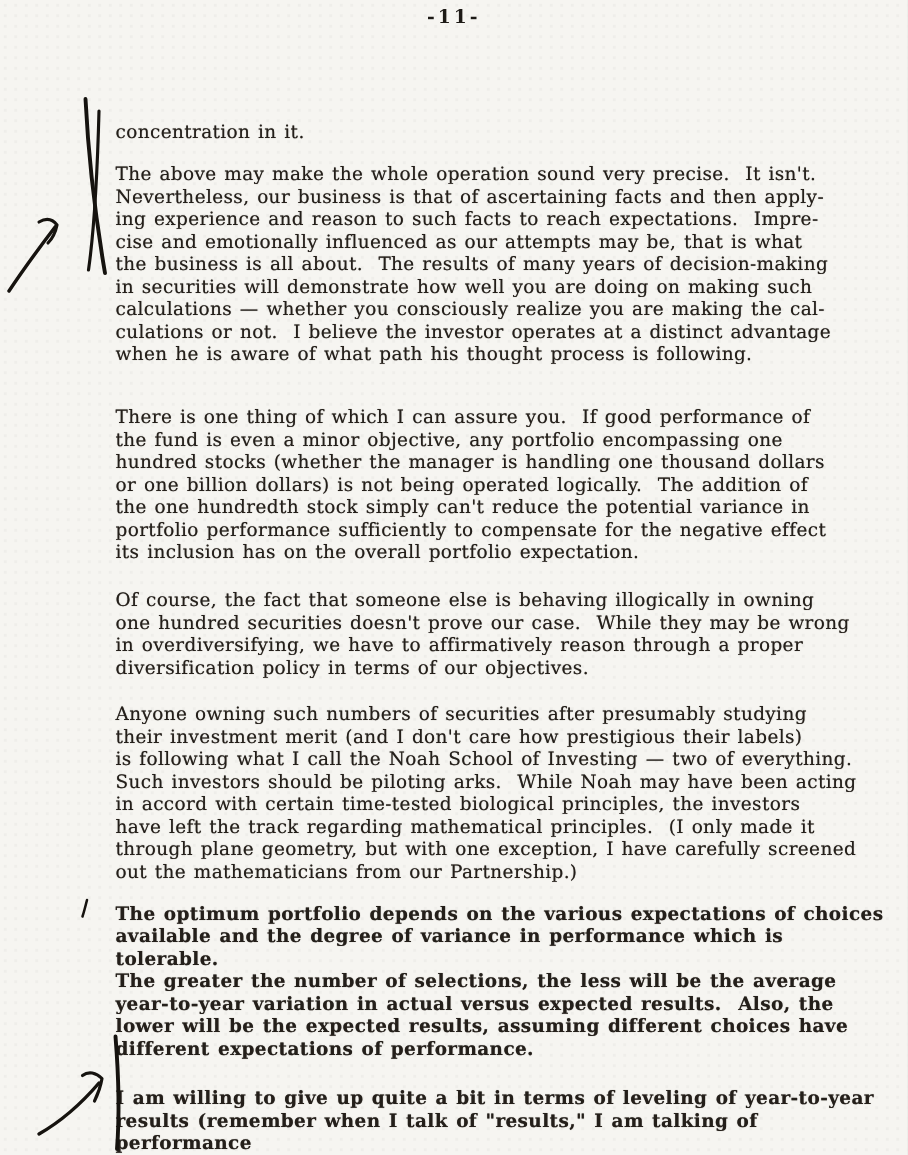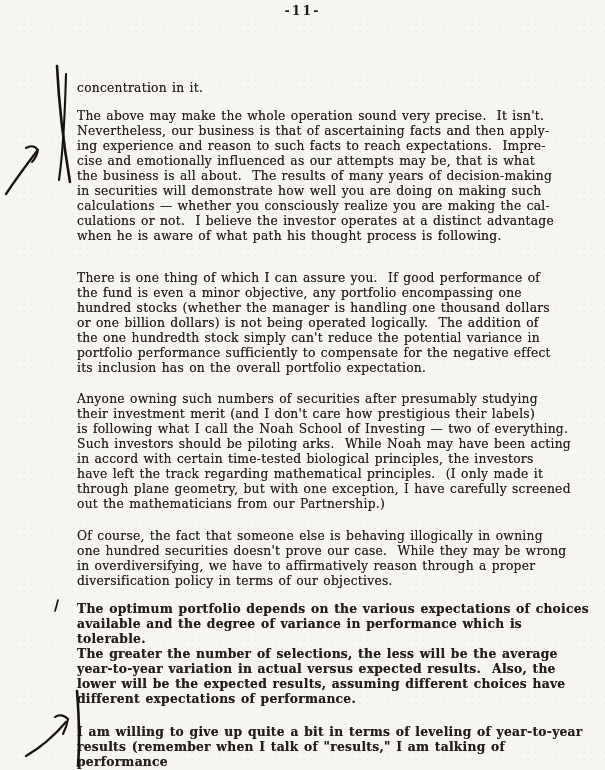--- a/index.html
+++ b/index.html
@@ -76,32 +76,32 @@
 calculations — whether you consciously realize you are making the cal-
 culations or not.  I believe the investor operates at a distinct advantage
 when he is aware of what path his thought process is following.</p>
     <p class="para gap-p2">There is one thing of which I can assure you.  If good performance of
 the fund is even a minor objective, any portfolio encompassing one
 hundred stocks (whether the manager is handling one thousand dollars
 or one billion dollars) is not being operated logically.  The addition of
 the one hundredth stock simply can't reduce the potential variance in
 portfolio performance sufficiently to compensate for the negative effect
 its inclusion has on the overall portfolio expectation.</p>
+    <p class="para gap-p4">Of course, the fact that someone else is behaving illogically in owning
+one hundred securities doesn't prove our case.  While they may be wrong
+in overdiversifying, we have to affirmatively reason through a proper
+diversification policy in terms of our objectives.</p>
     <p class="para gap-p3">Anyone owning such numbers of securities after presumably studying
 their investment merit (and I don't care how prestigious their labels)
 is following what I call the Noah School of Investing — two of everything.
 Such investors should be piloting arks.  While Noah may have been acting
 in accord with certain time-tested biological principles, the investors
 have left the track regarding mathematical principles.  (I only made it
 through plane geometry, but with one exception, I have carefully screened
 out the mathematicians from our Partnership.)</p>
-    <p class="para gap-p4">Of course, the fact that someone else is behaving illogically in owning
-one hundred securities doesn't prove our case.  While they may be wrong
-in overdiversifying, we have to affirmatively reason through a proper
-diversification policy in terms of our objectives.</p>
     <p class="para gap-p5">The optimum portfolio depends on the various expectations of choices
 available and the degree of variance in performance which is tolerable.
 The greater the number of selections, the less will be the average
 year-to-year variation in actual versus expected results.  Also, the
 lower will be the expected results, assuming different choices have
 different expectations of performance.</p>
     <p class="para gap-p6">I am willing to give up quite a bit in terms of leveling of year-to-year
 results (remember when I talk of "results," I am talking of performance
 relative to the Dow) in order to achieve better overall long-term per-
 formance.  Simply stated, this means I am willing to concentrate quite

